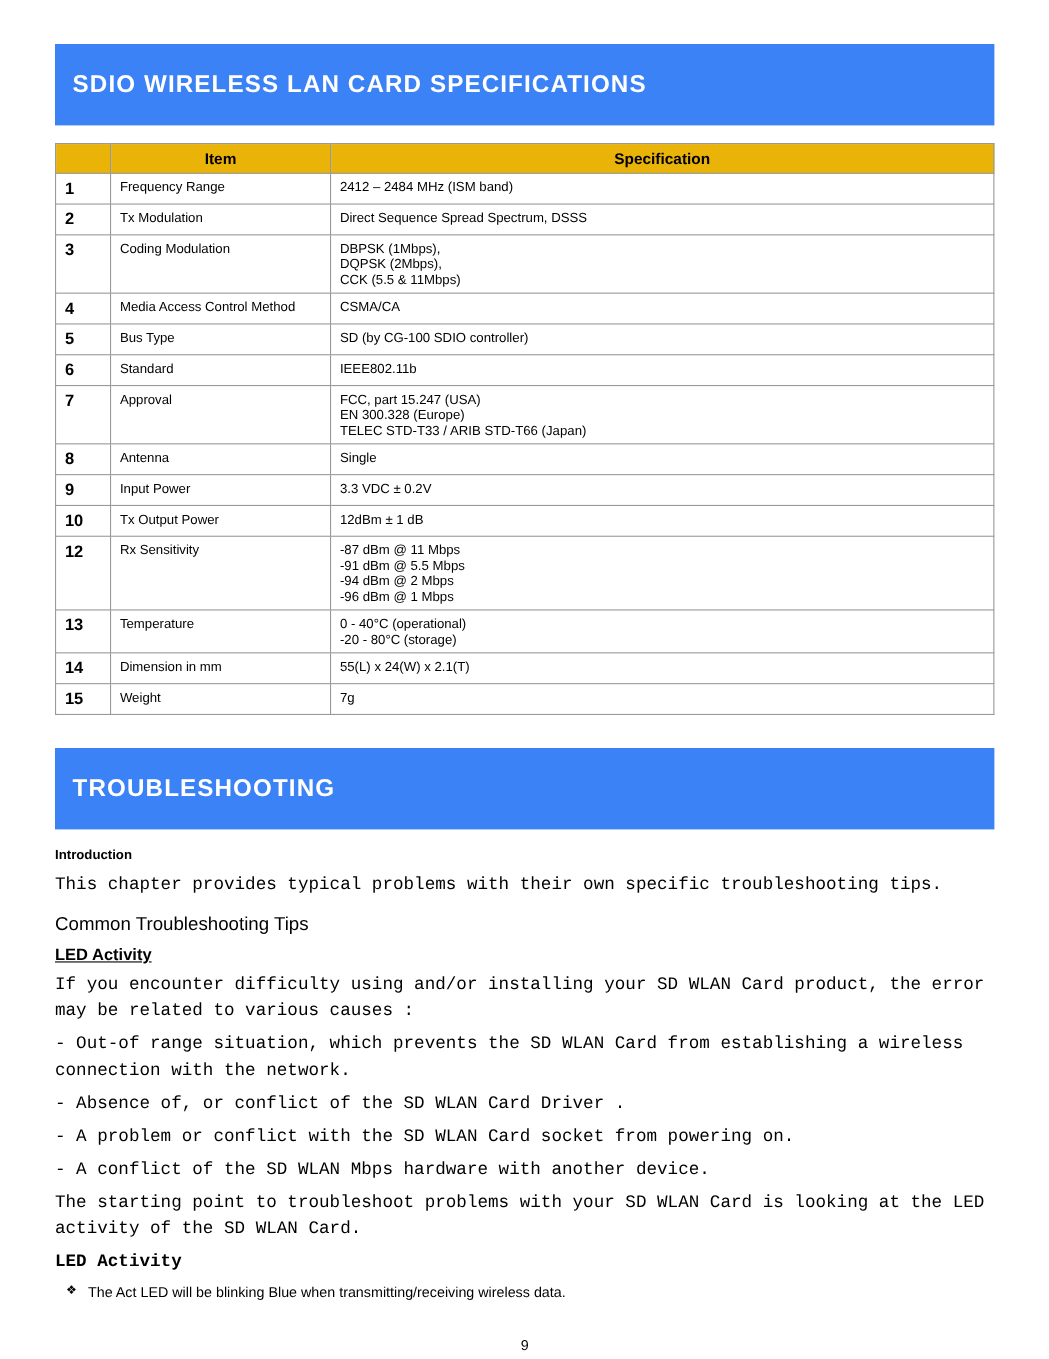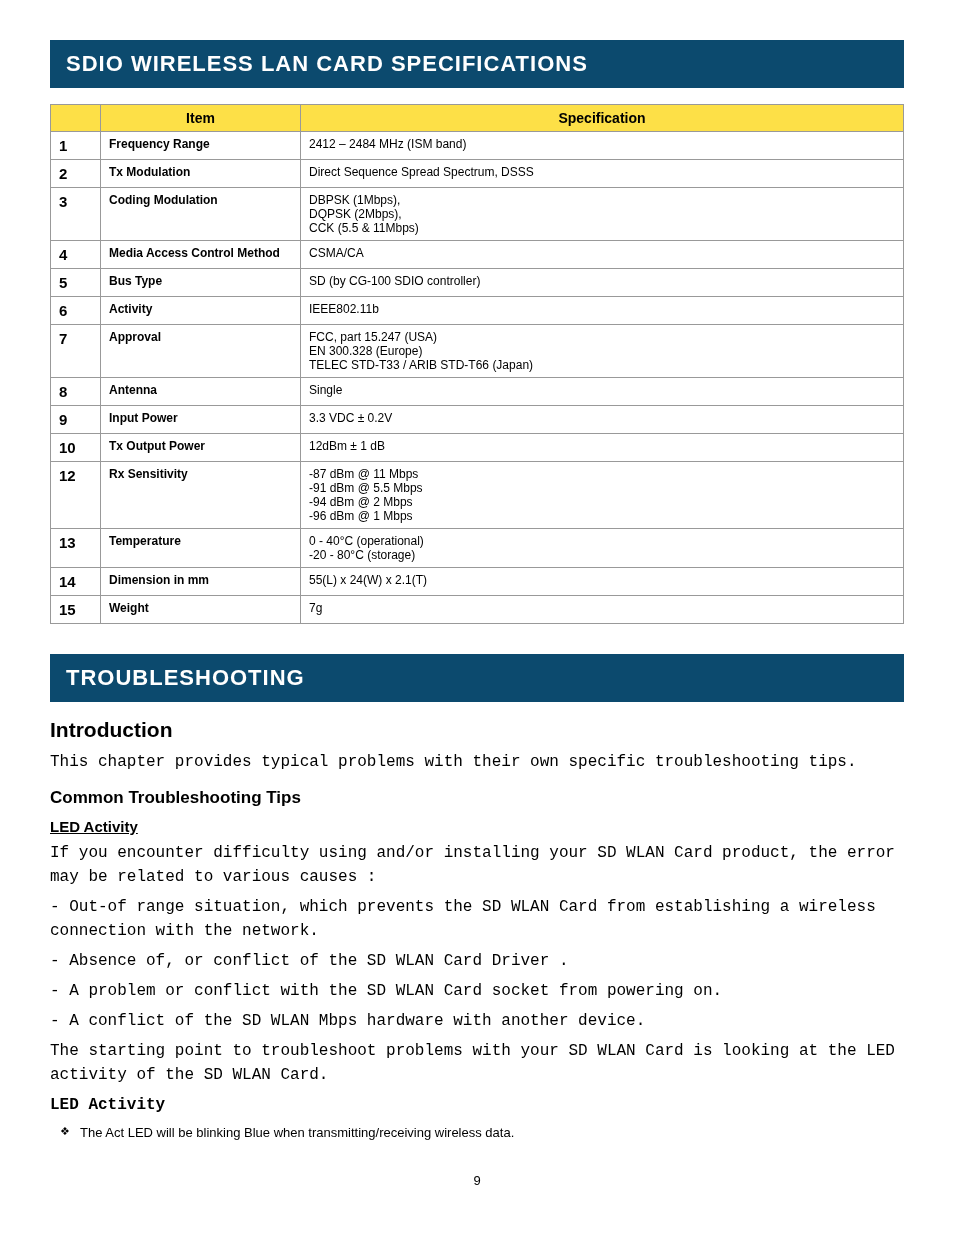--- a/index.html
+++ b/index.html
@@ -7,78 +7,78 @@
       font-family: Arial, sans-serif;
       font-size: 13px;
       background: #fff;
       color: #000;
       padding: 40px 50px;
       max-width: 954px;
       margin: 0 auto;
     }
 
     .section-header {
-      background-color: #0c4a6e;
+      background-color: #3b82f6;
       color: #fff;
       font-size: 22px;
       font-weight: bold;
       font-family: Arial Black, sans-serif;
-      padding: 11px 16px;
+      padding: 24px 16px;
       text-transform: uppercase;
       letter-spacing: 1px;
       margin-bottom: 16px;
     }
 
     
     .specs-table {
       width: 100%;
       border-collapse: collapse;
       margin-bottom: 30px;
     }
     .specs-table th, .specs-table td {
       border: 1px solid #999;
       padding: 5px 8px;
       vertical-align: top;
     }
     .specs-table thead th {
       font-weight: bold;
       font-size: 14px;
-      background: #fde047;
+      background: #eab308;
     }
     .specs-table thead th:first-child {
       width: 50px;
     }
     .specs-table thead th:nth-child(2) {
       width: 200px;
     }
     .specs-table td:first-child {
       font-weight: bold;
       font-size: 15px;
       text-align: left;
       width: 50px;
     }
     .specs-table td:nth-child(2) {
-      font-weight: bold;
+      font-weight: normal;
       font-size: 12px;
       width: 200px;
     }
     .specs-table td:nth-child(3) {
       font-size: 12px;
     }
 
     
     .section-title {
-      font-size: 21px;
+      font-size: 12px;
       font-weight: bold;
       margin-bottom: 8px;
       margin-top: 4px;
     }
     .subsection-title {
       font-size: 17px;
-      font-weight: bold;
+      font-weight: normal;
       margin-bottom: 8px;
       margin-top: 14px;
     }
     .underline-title {
       font-size: 15px;
       font-weight: bold;
       text-decoration: underline;
       margin-bottom: 6px;
       margin-top: 10px;
     }
@@ -145,21 +145,21 @@
         <td>Media Access Control Method</td>
         <td>CSMA/CA</td>
       </tr>
       <tr>
         <td>5</td>
         <td>Bus Type</td>
         <td>SD (by CG-100 SDIO controller)</td>
       </tr>
       <tr>
         <td>6</td>
-        <td>Activity</td>
+        <td>Standard</td>
         <td>IEEE802.11b</td>
       </tr>
       <tr>
         <td>7</td>
         <td>Approval</td>
         <td>FCC, part 15.247 (USA)<br>EN 300.328 (Europe)<br>TELEC STD-T33 / ARIB STD-T66 (Japan)</td>
       </tr>
       <tr>
         <td>8</td>
         <td>Antenna</td>

